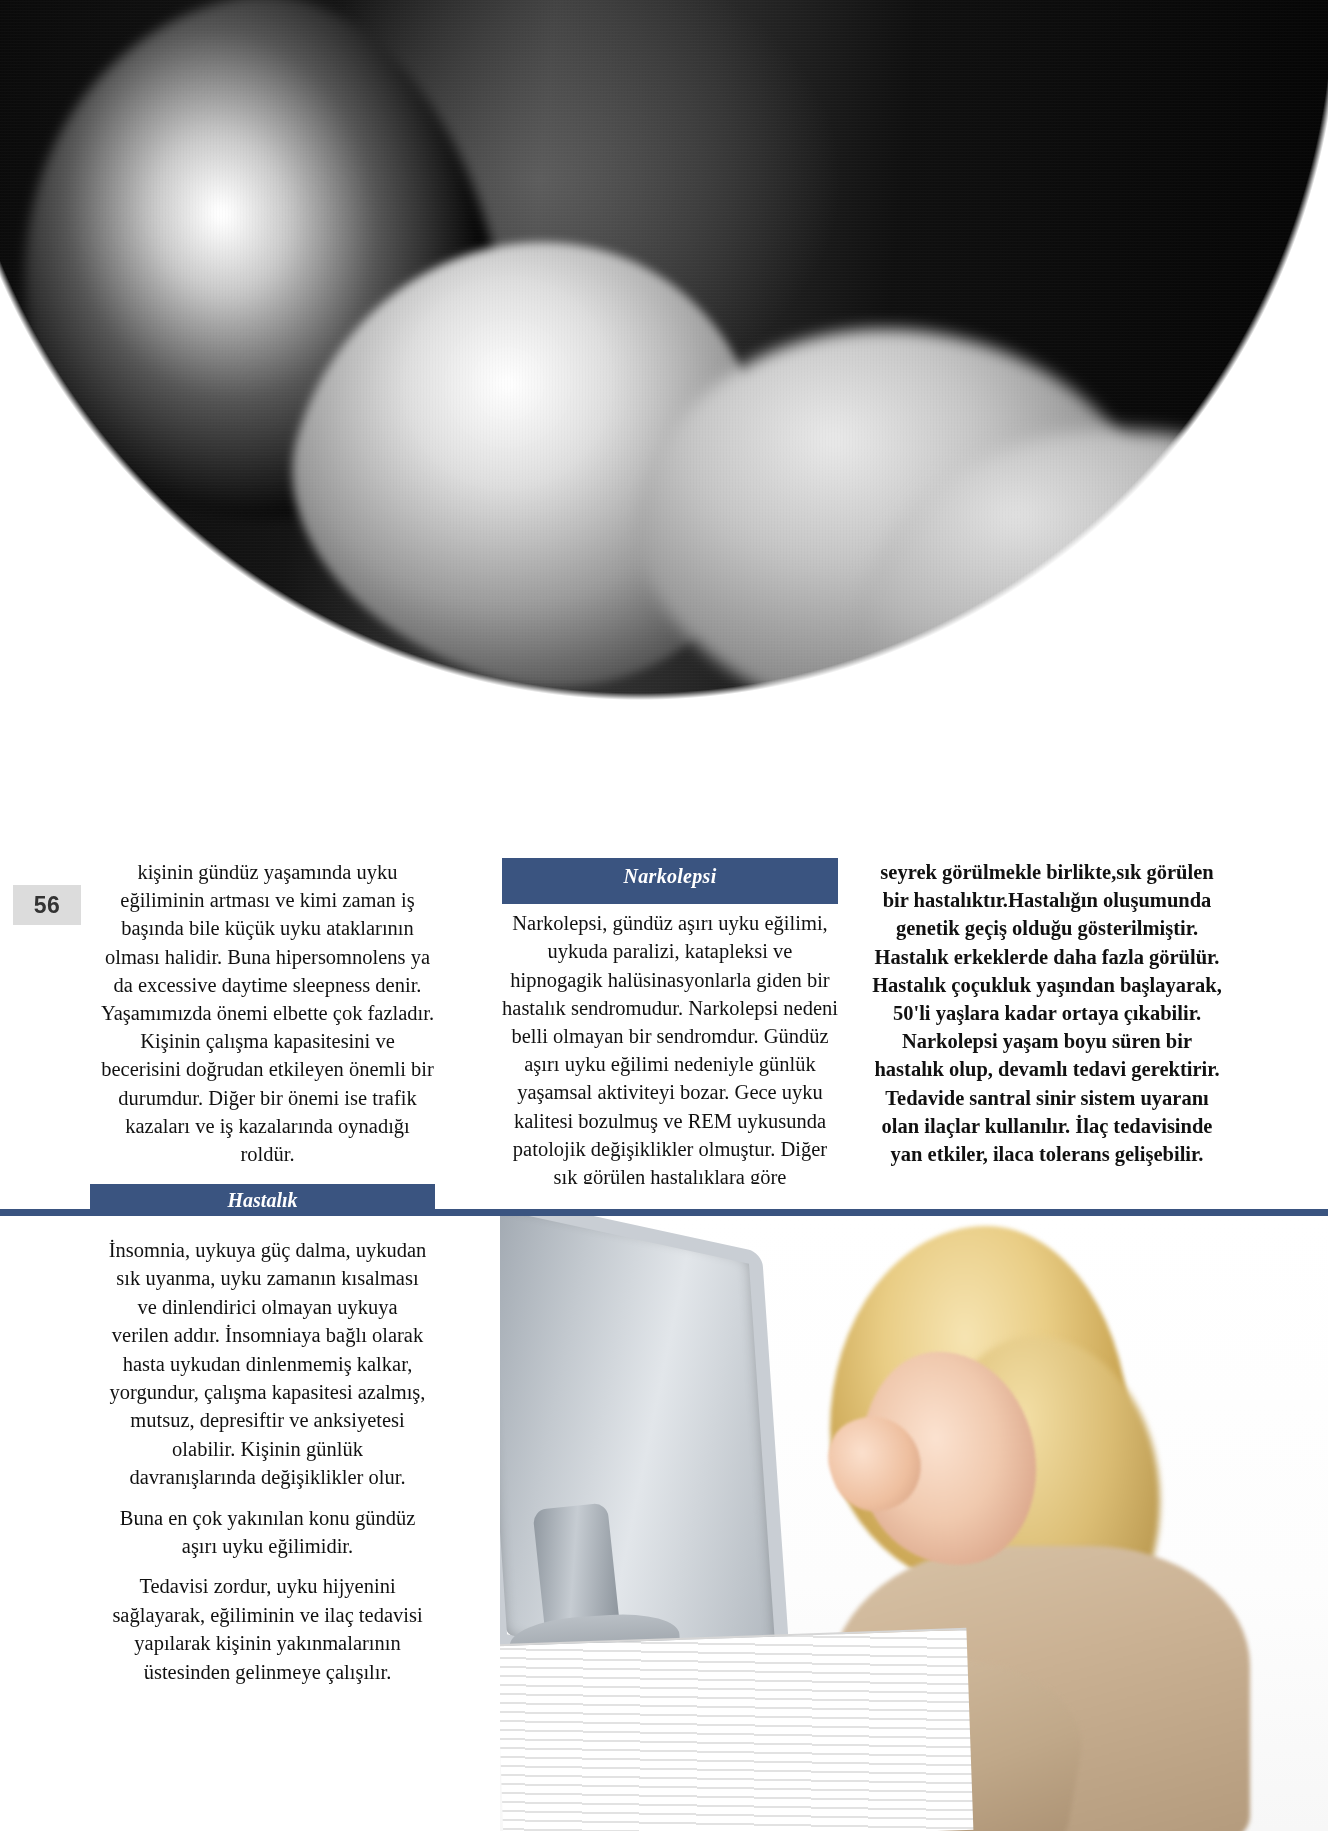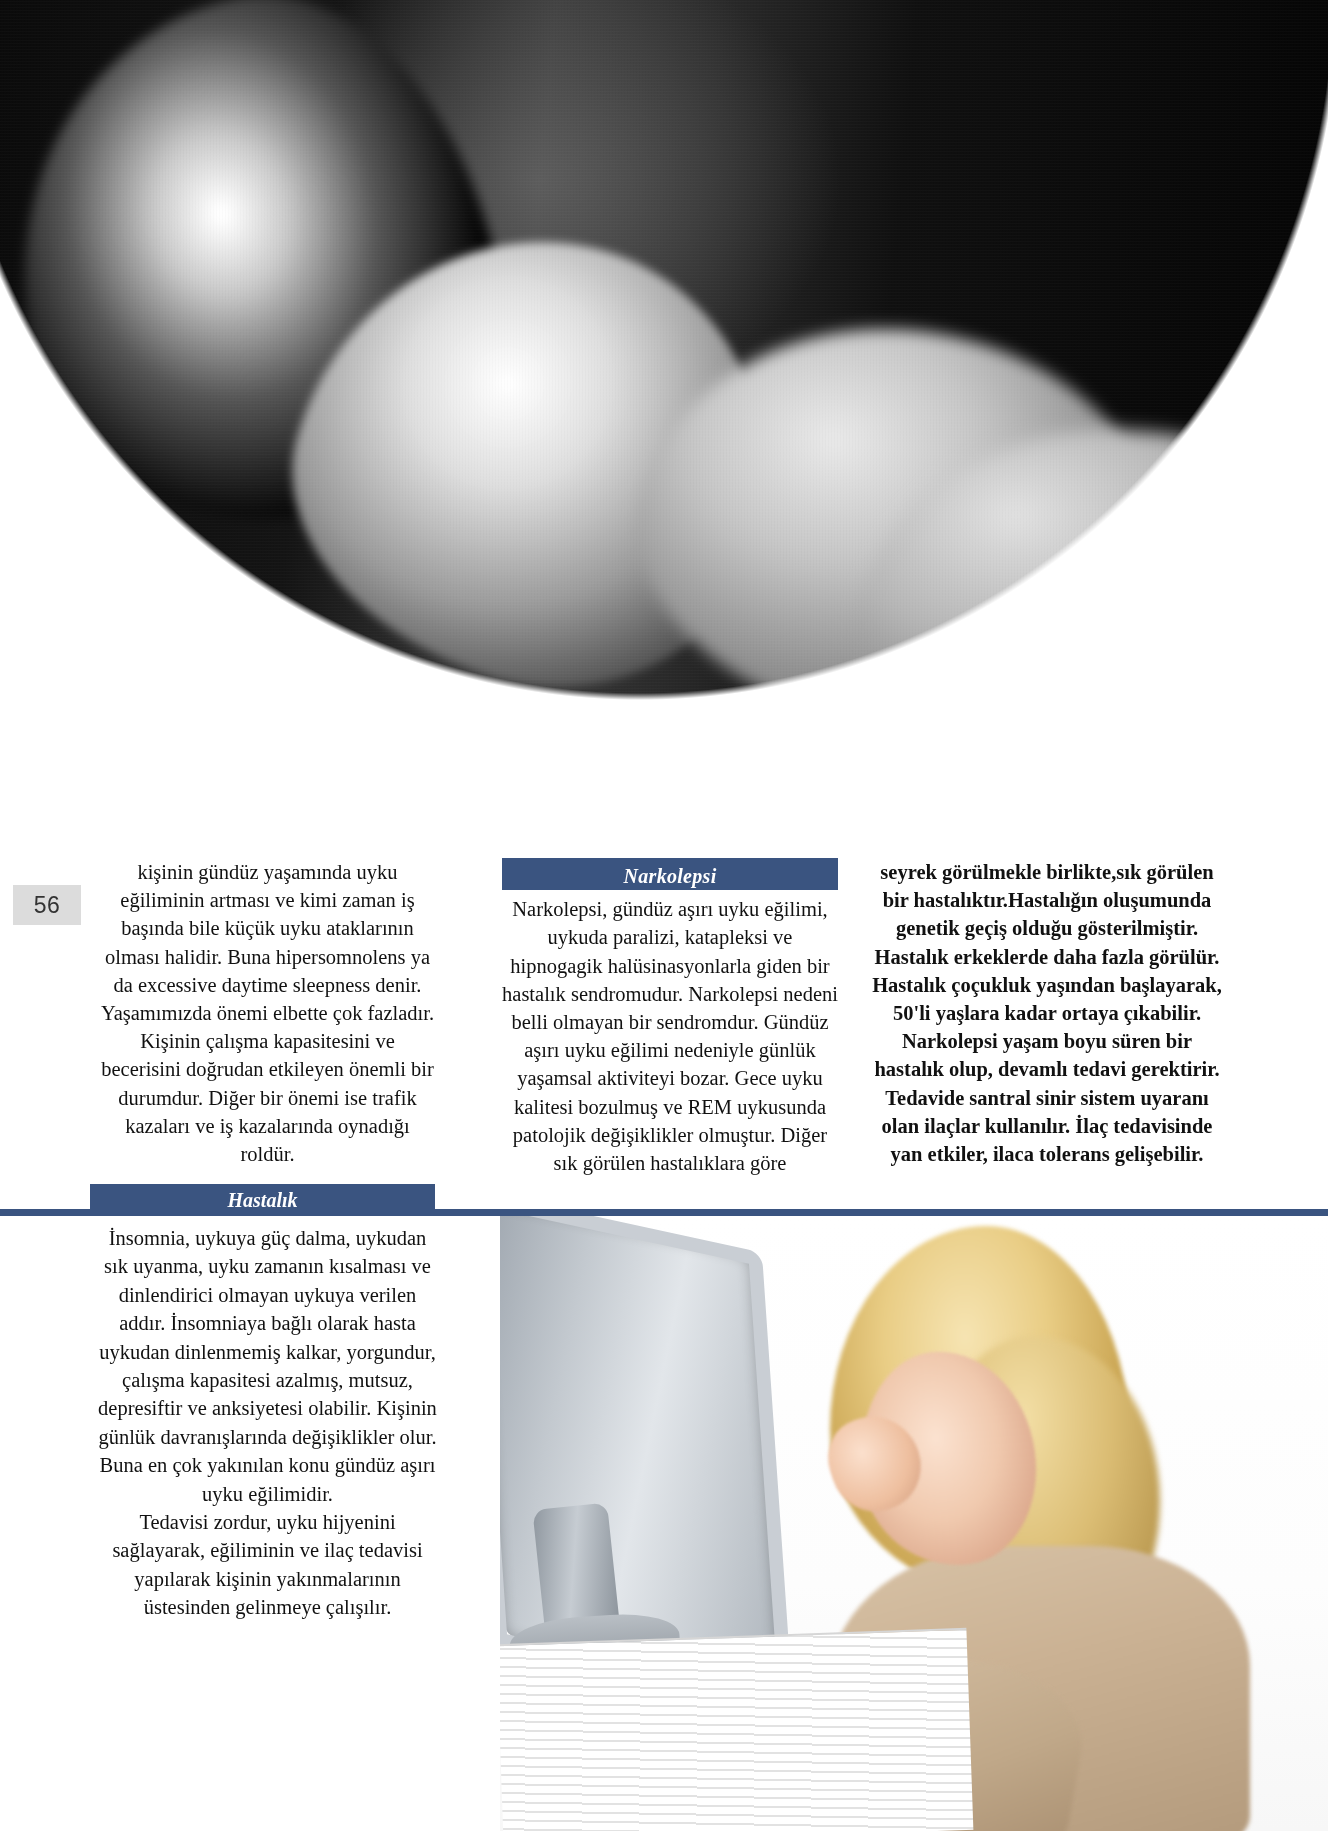--- a/index.html
+++ b/index.html
@@ -98,20 +98,21 @@
     width: 68px;
     height: 40px;
     background: #dcdcdc;
     color: #333;
     font-family: "Liberation Sans", sans-serif;
     font-size: 23px;
     display: flex;
     align-items: center;
     justify-content: center;
     letter-spacing: .5px;
+    font-weight: bold;
   }
 
   
   .cols {
     position: absolute;
     left: 0;
     top: 858px;
     width: 1144px;
     height: 330px;
   }
@@ -128,21 +129,21 @@
   .col-2 { left: 502px;  width: 336px; }
   .col-3 { left: 872px;  width: 350px; font-weight: bold; }
 
   .section-bar {
     background: #3a5480;
     color: #ffffff;
     font-style: italic;
     font-weight: bold;
     font-size: 20px;
     text-align: center;
-    padding: 4px 0 0;
+    padding: 4px 0 14px;
     margin-bottom: 5px;
     letter-spacing: .3px;
   }
   .col-2 .section-bar { margin-top: 0; }
 
   
   .band {
     position: absolute;
     left: 0;
     top: 1184px;
@@ -177,21 +178,21 @@
   .insomnia-text {
     position: absolute;
     left: 95px;
     top: 1224px;
     width: 345px;
     text-align: center;
     font-size: 20.5px;
     line-height: 28.4px;
     color: #111;
   }
-  .insomnia-text p { margin: 0; }
+  .insomnia-text p { margin: 12px; }
 
   
   .photo2 {
     position: absolute;
     left: 500px;
     top: 1216px;
     width: 828px;
     height: 615px;
     overflow: hidden;
     background: #ffffff;

